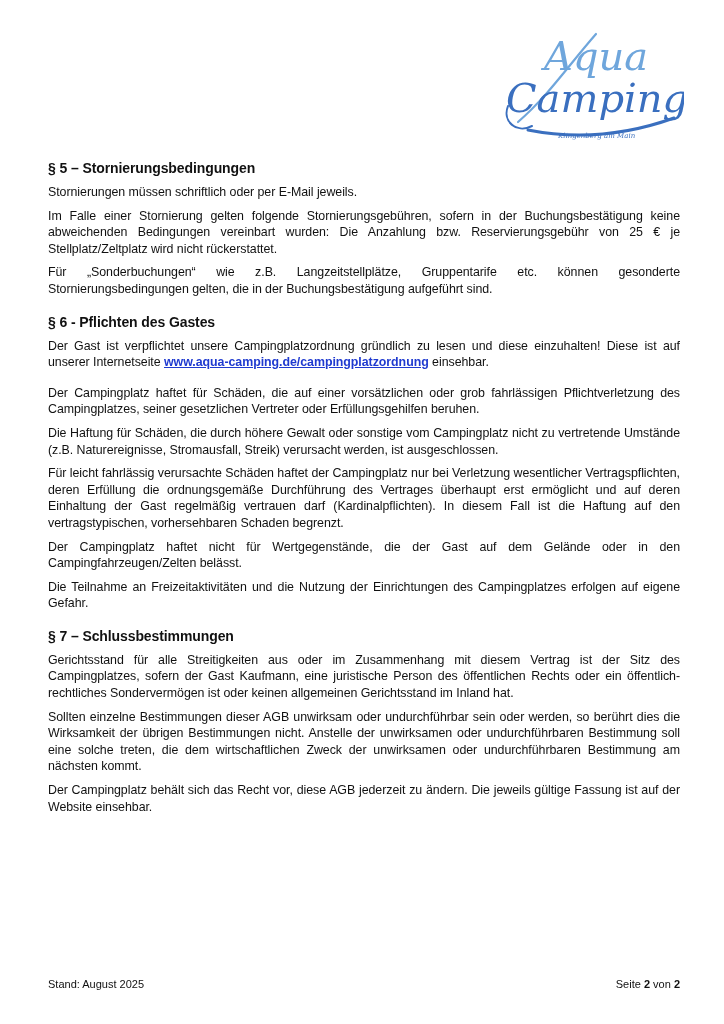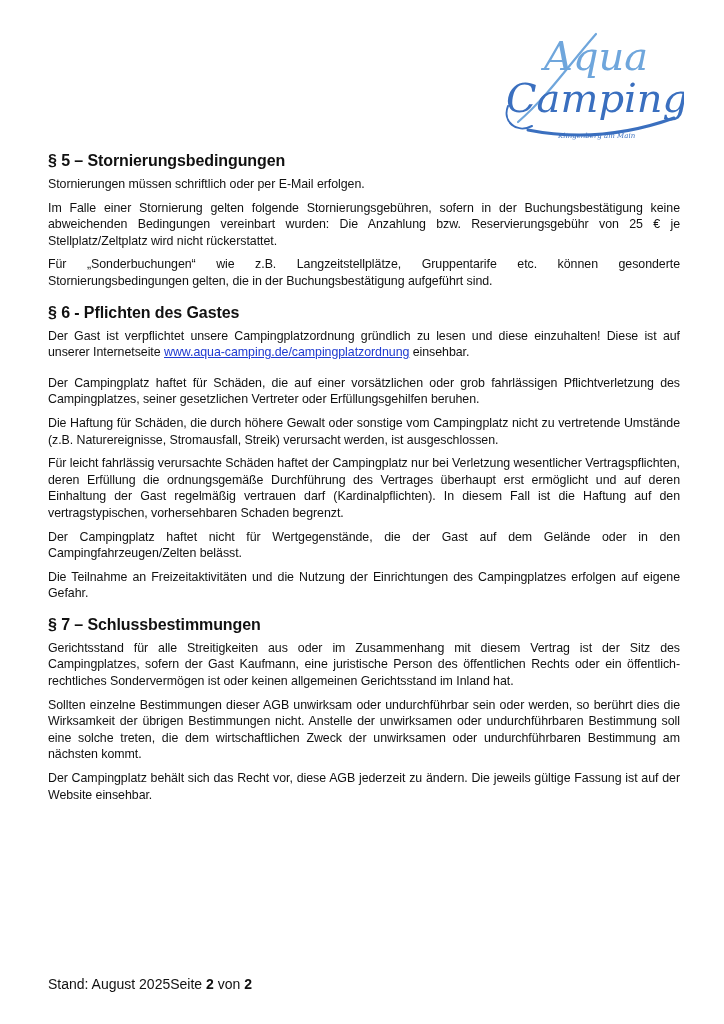--- a/index.html
+++ b/index.html
@@ -26,47 +26,49 @@
 
     .content {
       position: absolute;
       left: 48px;
       top: 144px;
       width: 632px;
     }
     .section { margin: 0 0 14px 0; }
     .section-heading {
       font-weight: bold;
-      font-size: 16px;
+      font-size: 14px;
       line-height: 17px;
-      margin: 8px 0 7px 0;
+      margin: 16px 0 7px 0;
       letter-spacing: -0.1px;
     }
     .para {
       font-size: 12.4px;
       line-height: 16.6px;
       margin: 0 0 7px 0;
       text-align: justify;
       letter-spacing: -0.05px;
     }
     .para:last-child { margin-bottom: 0; }
     .link {
       color: #1f3ad0;
       text-decoration: underline;
       cursor: pointer;
+      font-weight: bold;
     }
 
     .footer {
       position: absolute;
       left: 48px;
       top: 976px;
       width: 632px;
-      font-size: 14px;
+      font-size: 11px;
       line-height: 16px;
       display: flex;
+      justify-content: space-between;
     }
     .footer b { font-weight: bold; }
   </style>
 </head>
 <body>
 
 <div class="logo">
   <svg viewBox="0 0 186 120" xmlns="http://www.w3.org/2000/svg">
 
     <path d="M20 96 C 50 70, 70 40, 98 8" fill="none" stroke="#6fa6dc" stroke-width="2.2" stroke-linecap="round"></path>
@@ -75,21 +77,21 @@
     <text x="46" y="44" font-family="DejaVu Serif, serif" font-style="italic" font-size="40" fill="#6fa6dc">Aqua</text>
     <text x="8" y="86" font-family="DejaVu Serif, serif" font-style="italic" font-size="40" fill="#3a6fbf">Camping</text>
     <text x="60" y="112" font-family="DejaVu Serif, serif" font-style="italic" font-size="7" fill="#3a6fbf">Klingenberg am Main</text>
   </svg>
 </div>
 
 <div class="content">
 
   <div class="section">
     <div class="section-heading">§ 5 – Stornierungsbedingungen</div>
-    <p class="para">Stornierungen müssen schriftlich oder per E-Mail erfolgen.</p>
+    <p class="para">Stornierungen müssen schriftlich oder per E-Mail jeweils.</p>
     <p class="para">Im Falle einer Stornierung gelten folgende Stornierungsgebühren, sofern in der Buchungsbestätigung keine abweichenden Bedingungen vereinbart wurden: Die Anzahlung bzw. Reservierungsgebühr von 25 € je Stellplatz/Zeltplatz wird nicht rückerstattet.</p>
     <p class="para">Für „Sonderbuchungen“ wie z.B. Langzeitstellplätze, Gruppentarife etc. können gesonderte Stornierungsbedingungen gelten, die in der Buchungsbestätigung aufgeführt sind.</p>
   </div>
 
   <div class="section">
     <div class="section-heading">§ 6 - Pflichten des Gastes</div>
     <p class="para"><span>Der Gast ist verpflichtet unsere Campingplatzordnung gründlich zu lesen und diese einzuhalten! Diese ist auf unserer Internetseite </span><a class="link">www.aqua-camping.de/campingplatzordnung</a><span> einsehbar.</span></p>
   </div>
 
   <div class="section">

